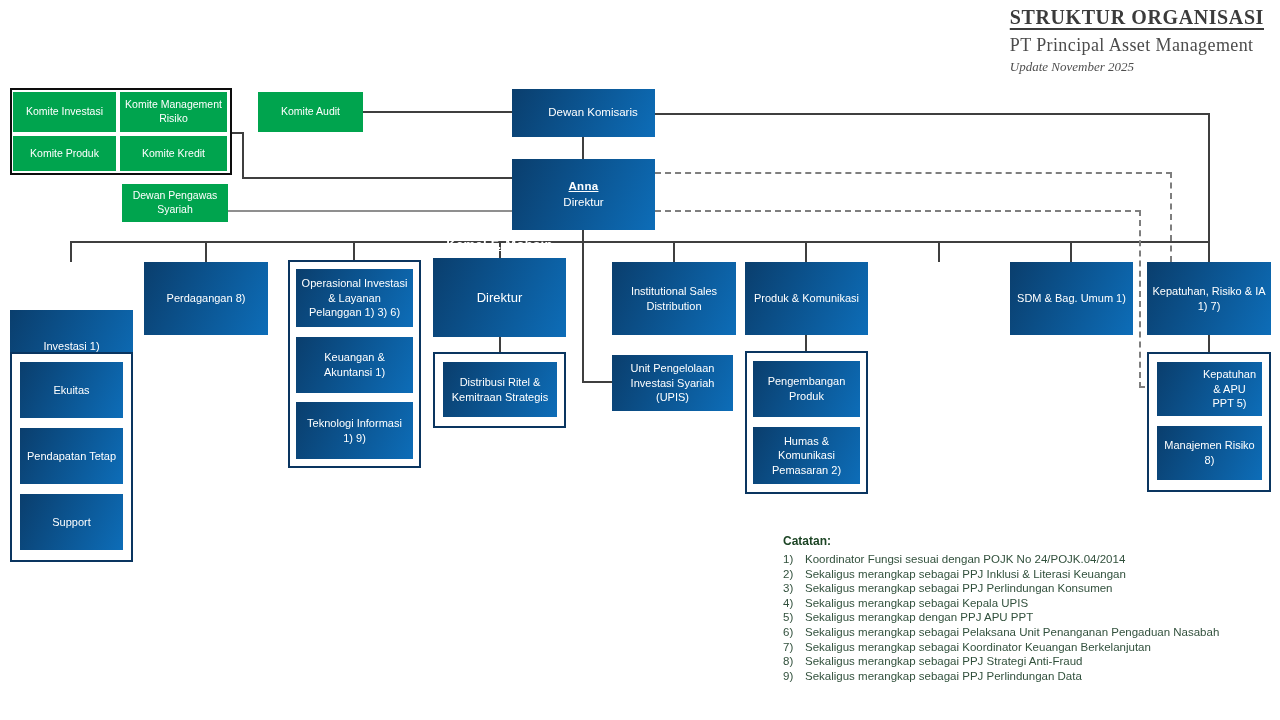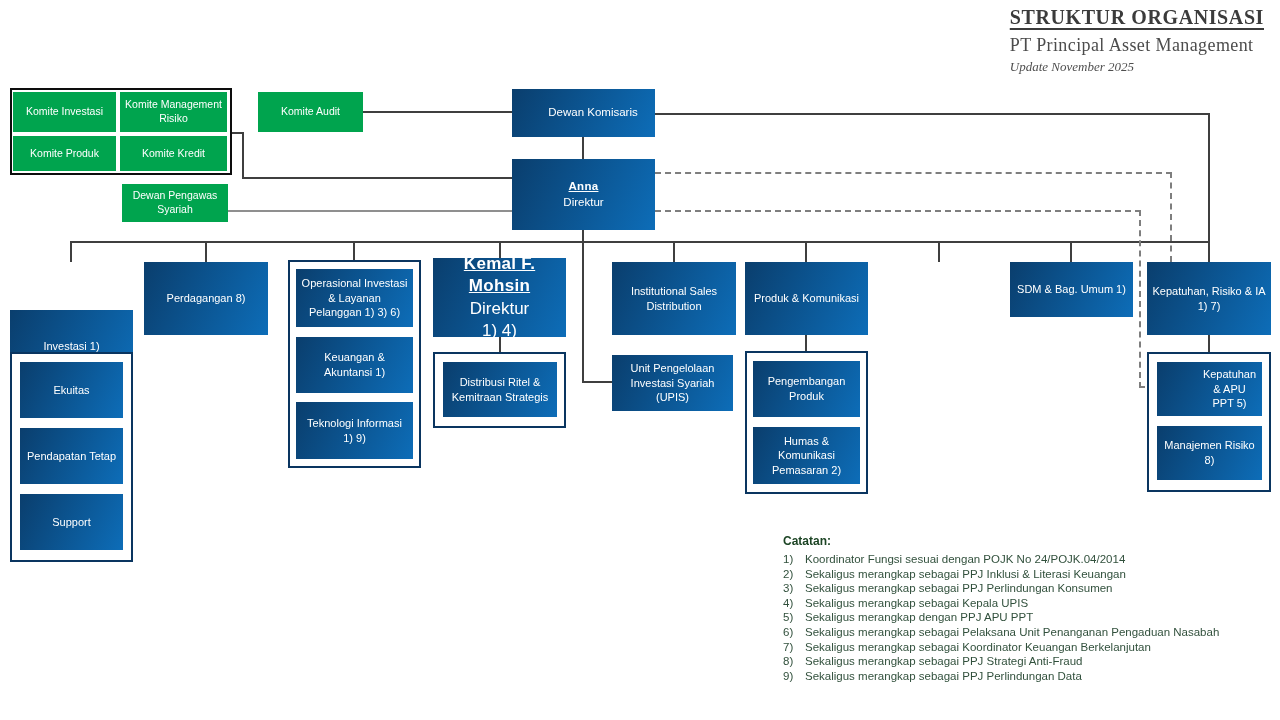--- a/index.html
+++ b/index.html
@@ -116,33 +116,33 @@
   <div class="box blue" style="left:296px;top:269px;width:117px;height:58px;">
     <span>Operasional Investasi &amp; Layanan Pelanggan 1) 3) 6)</span>
   </div>
   <div class="box blue" style="left:296px;top:337px;width:117px;height:56px;">
     <span>Keuangan &amp; Akuntansi 1)</span>
   </div>
   <div class="box blue" style="left:296px;top:402px;width:117px;height:57px;">
     <span>Teknologi Informasi 1) 9)</span>
   </div>
 
-  <div class="box blue" style="left:433px;top:258px;width:133px;height:79px;font-size:17px;">
+  <div class="box blue" style="left:433px;top:258px;width:133px;height:79px;font-size:13px;gap:36px;">
     <span class="leadname">Kemal F. Mohsin</span>
     <span>Direktur</span>
     <span>1) 4)</span>
   </div>
 
   <div class="box blue" style="left:612px;top:262px;width:124px;height:73px;">
     <span>Institutional Sales Distribution</span>
   </div>
   <div class="box blue" style="left:745px;top:262px;width:123px;height:73px;">
     <span>Produk &amp; Komunikasi</span>
   </div>
-  <div class="box blue" style="left:1010px;top:262px;width:123px;height:55px;">
+  <div class="box blue" style="left:1010px;top:262px;width:123px;height:73px;">
     <span>SDM &amp; Bag. Umum 1)</span>
   </div>
   <div class="box blue" style="left:1147px;top:262px;width:124px;height:73px;">
     <span>Kepatuhan, Risiko &amp; IA 1) 7)</span>
   </div>
 
   <div class="wrap" style="left:10px;top:352px;width:123px;height:210px;"></div>
   <div class="box blue" style="left:20px;top:362px;width:103px;height:56px;">
     <span>Ekuitas</span>
   </div>

